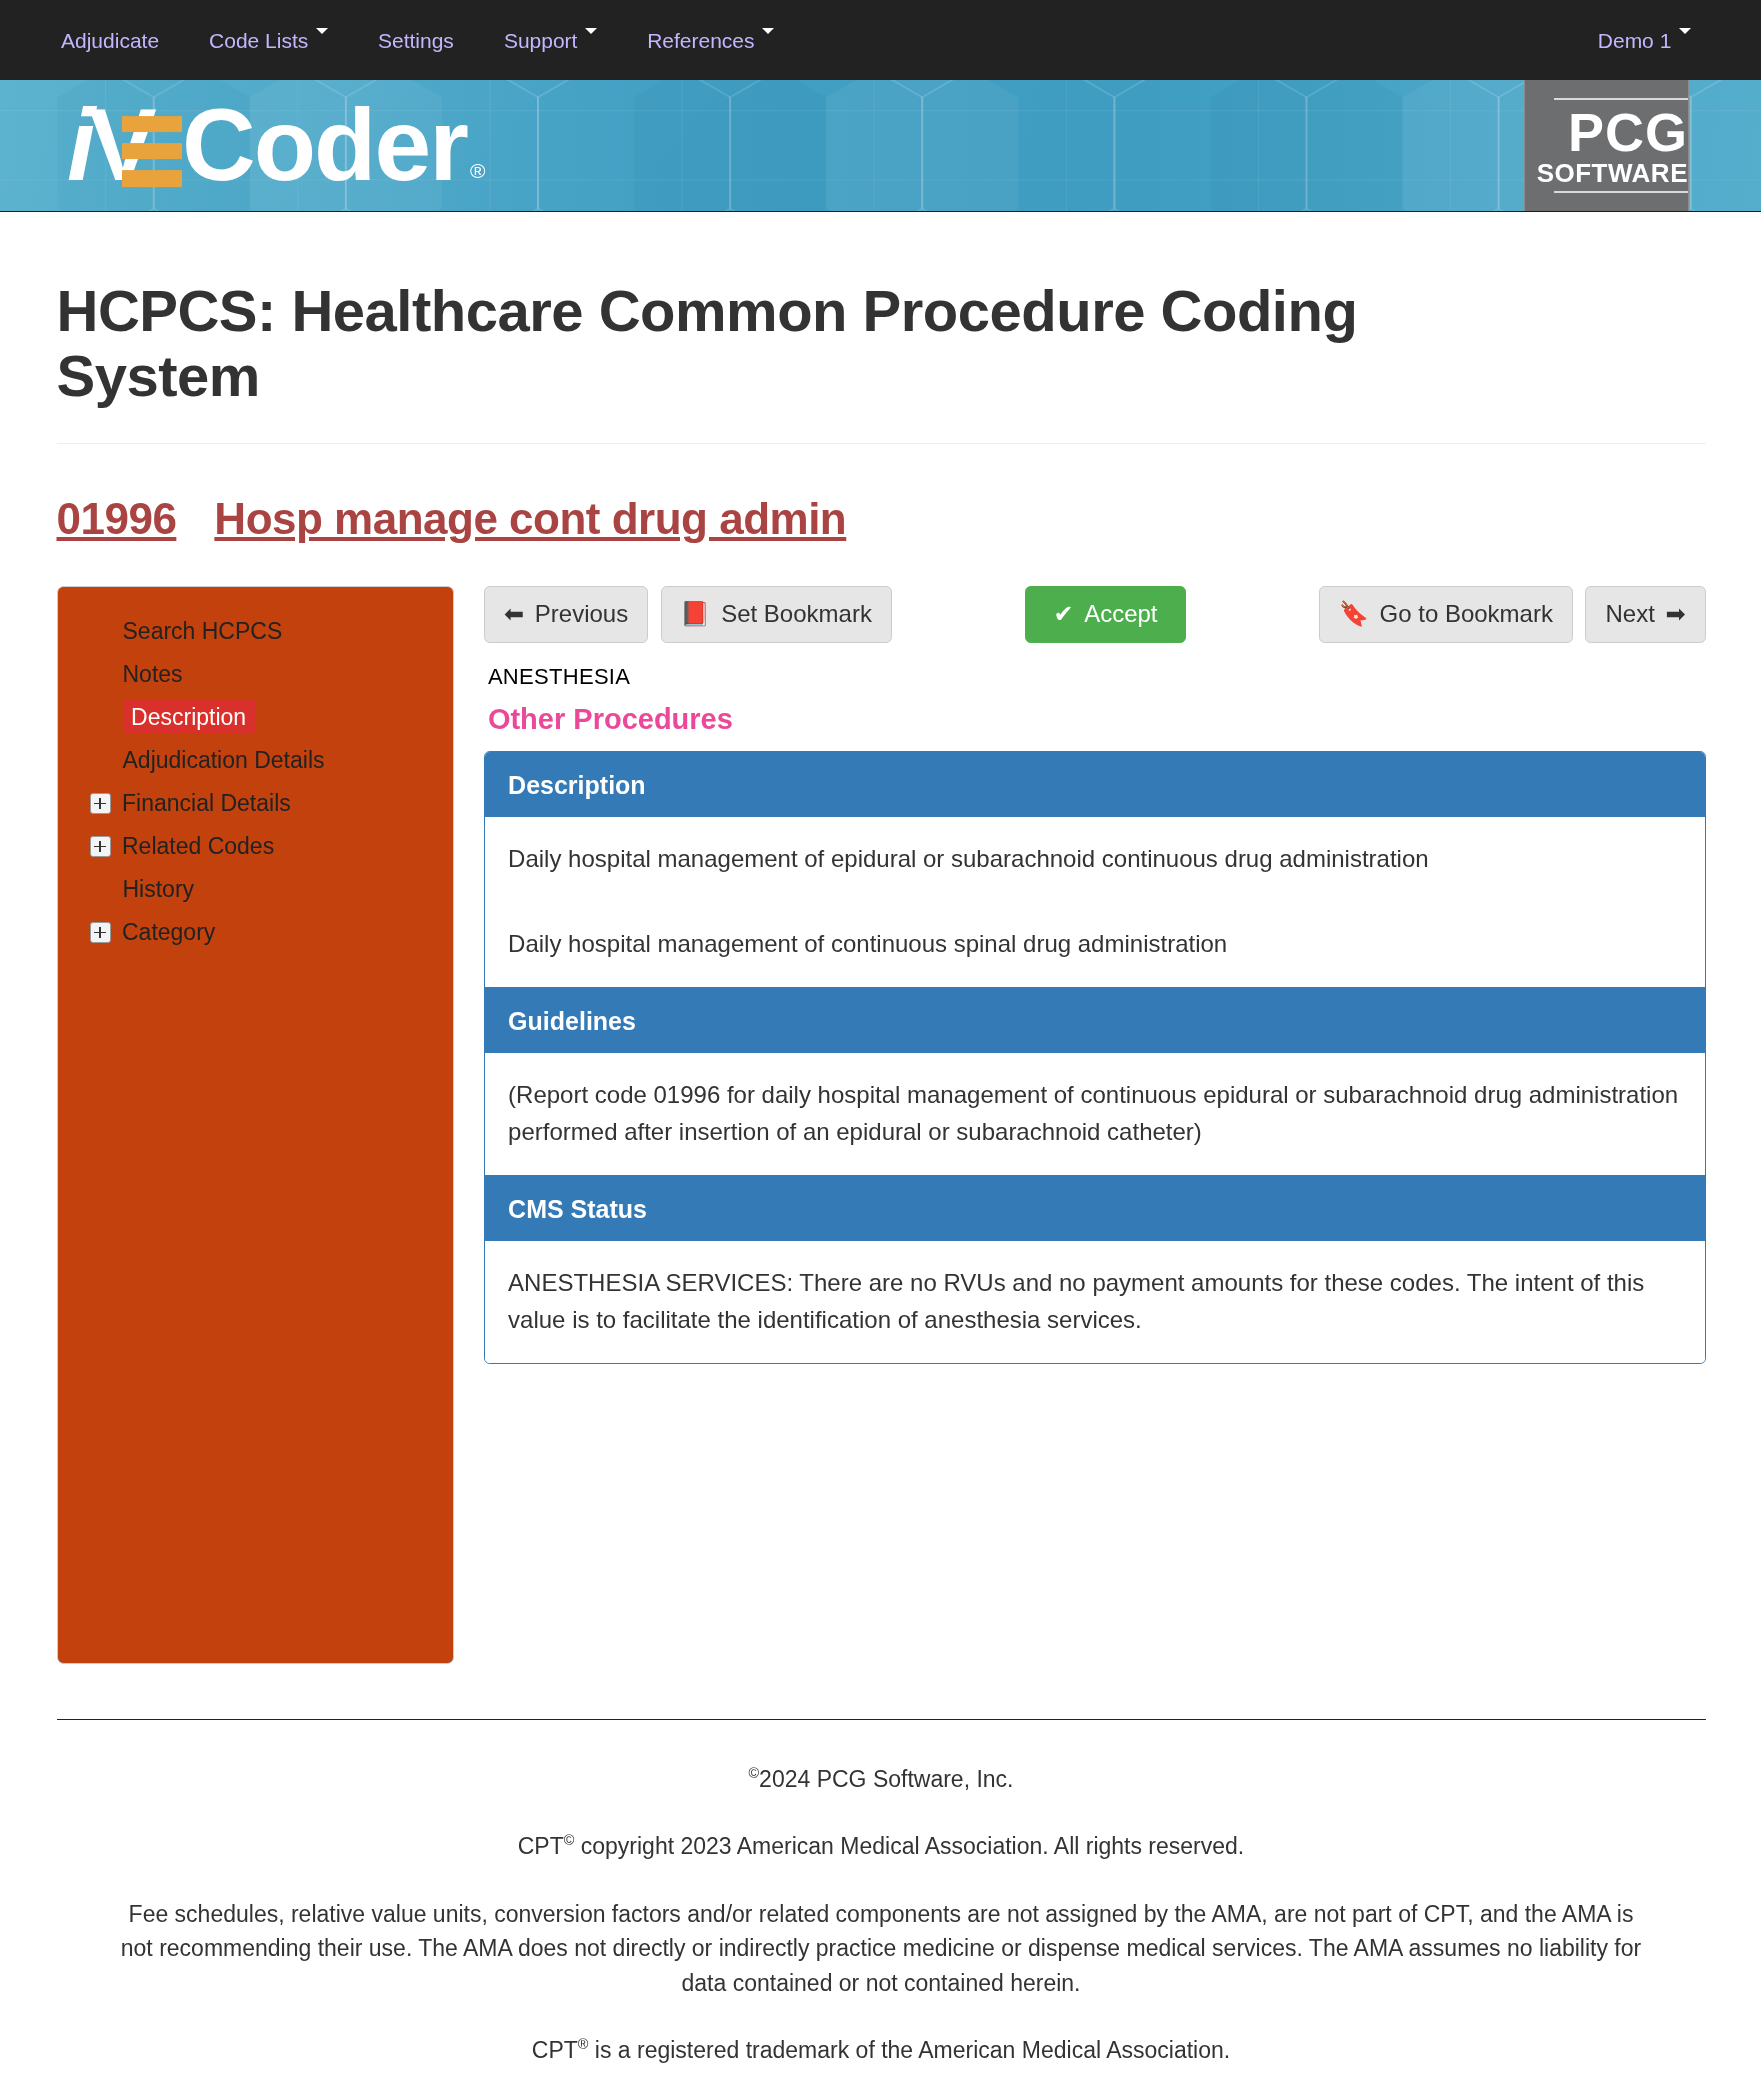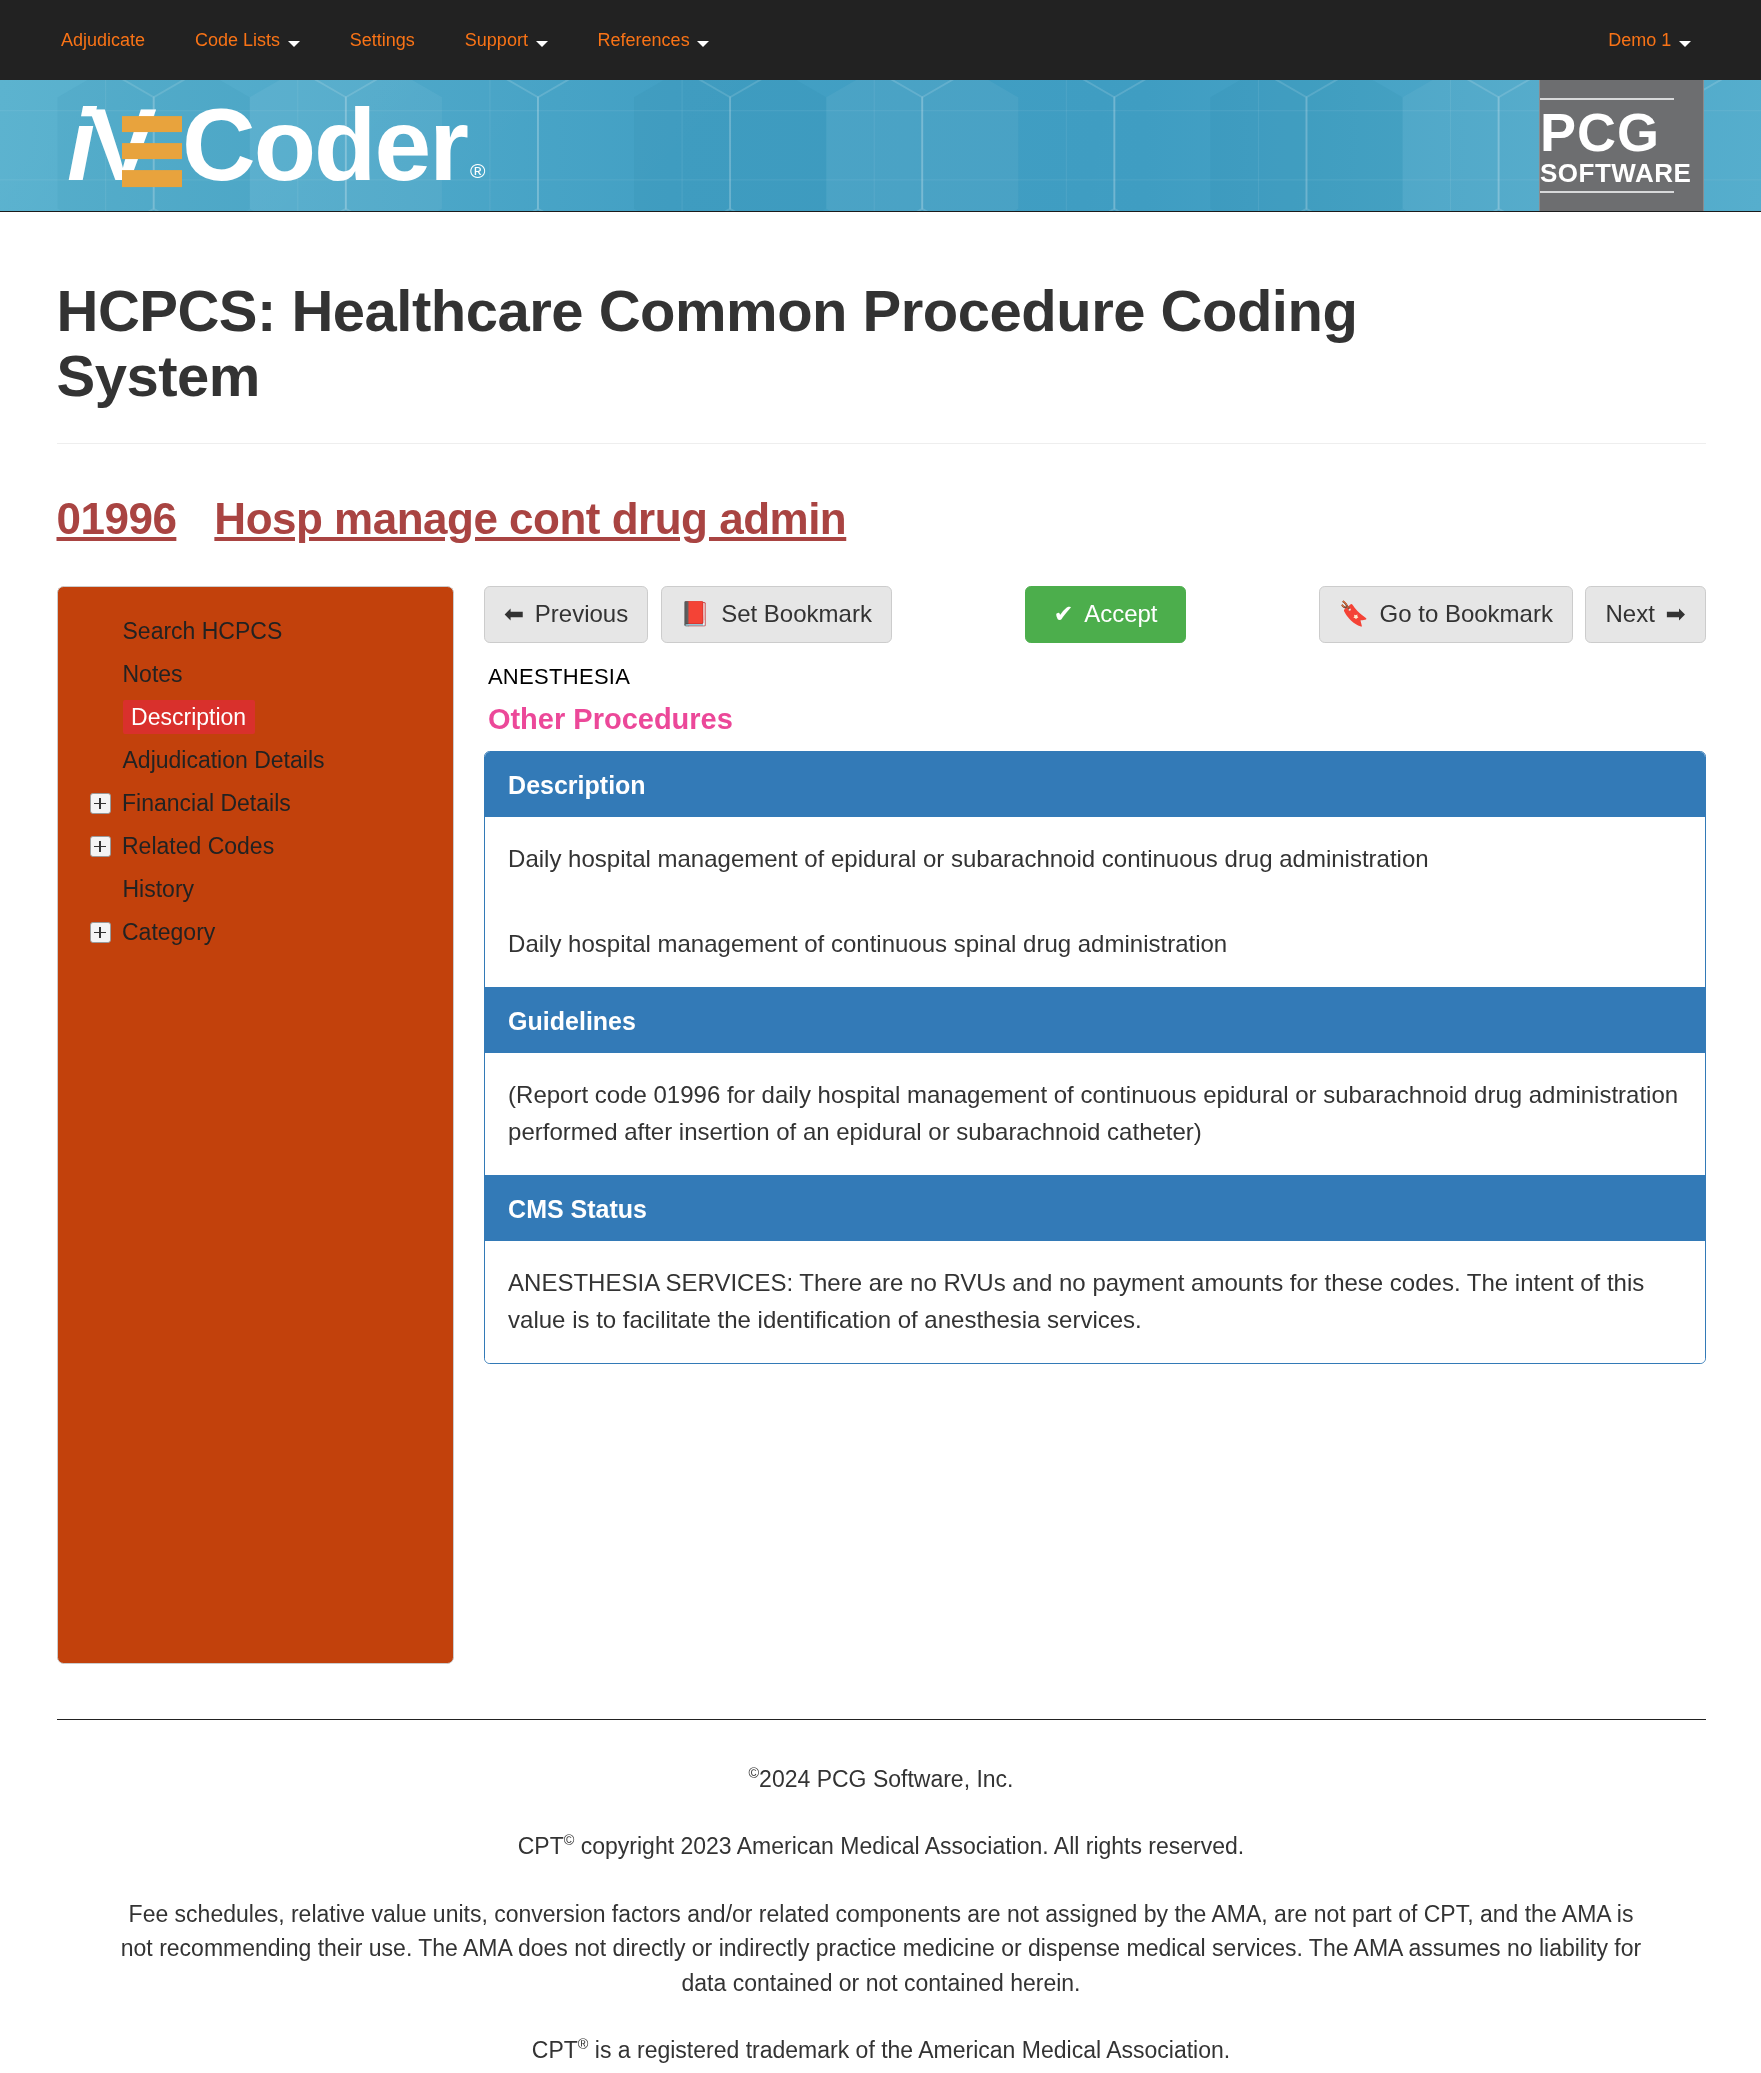--- a/index.html
+++ b/index.html
@@ -24,29 +24,29 @@
     align-items: center;
     padding: 0 46px 0 61px;
     position: relative;
   }
   .nav-left {
     display: flex;
     align-items: center;
     gap: 0px;
   }
   .nav-item {
-    color: #f97316;
-    font-size: 18px;
+    color: #c4b5fd;
+    font-size: 21px;
     line-height: 1;
     padding: 0 25px;
     text-decoration: none;
     white-space: nowrap;
     cursor: pointer;
     display: inline-flex;
-    align-items: flex-end;
+    align-items: flex-start;
     gap: 6.7px;
   }
   .nav-item:first-child { padding-left: 0; }
   .caret {
     display: inline-block;
     width: 0; height: 0;
     border-left: 6.7px solid transparent;
     border-right: 6.7px solid transparent;
     border-top: 6.7px solid #ffffff;
     margin-left: 1px;
@@ -127,30 +127,30 @@
     font-family: "Liberation Sans", sans-serif;
   }
   .brand-reg {
     font-size: 21px;
     color: #ffffff;
     margin: 0 0 11.5px 2.9px;
     line-height: 1;
   }
   .pcg-logo {
     position: absolute;
-    right: 58px;
+    right: 73px;
     top: 50%;
     transform: translateY(-50%);
     width: 165px;
     height: 134px;
     background: #6d6e70;
     border: 1.9px solid #8a8b8d;
     display: flex;
     flex-direction: column;
-    align-items: flex-start;
+    align-items: flex-end;
     justify-content: center;
     padding: 7.7px 0;
   }
   .pcg-rule {
     width: 134px;
     height: 1.9px;
     background: #d8d9da;
   }
   .pcg-main {
     color: #ffffff;

